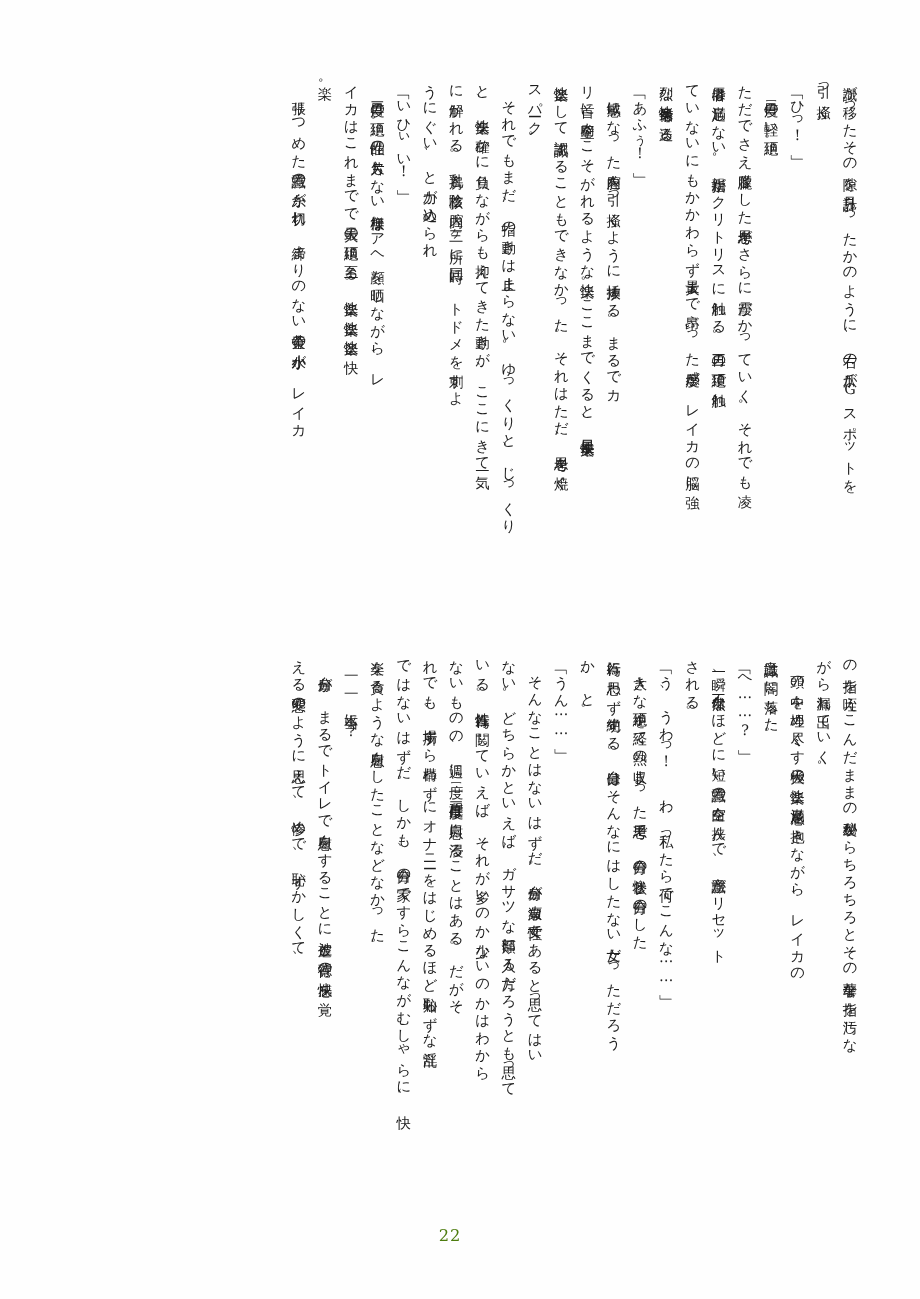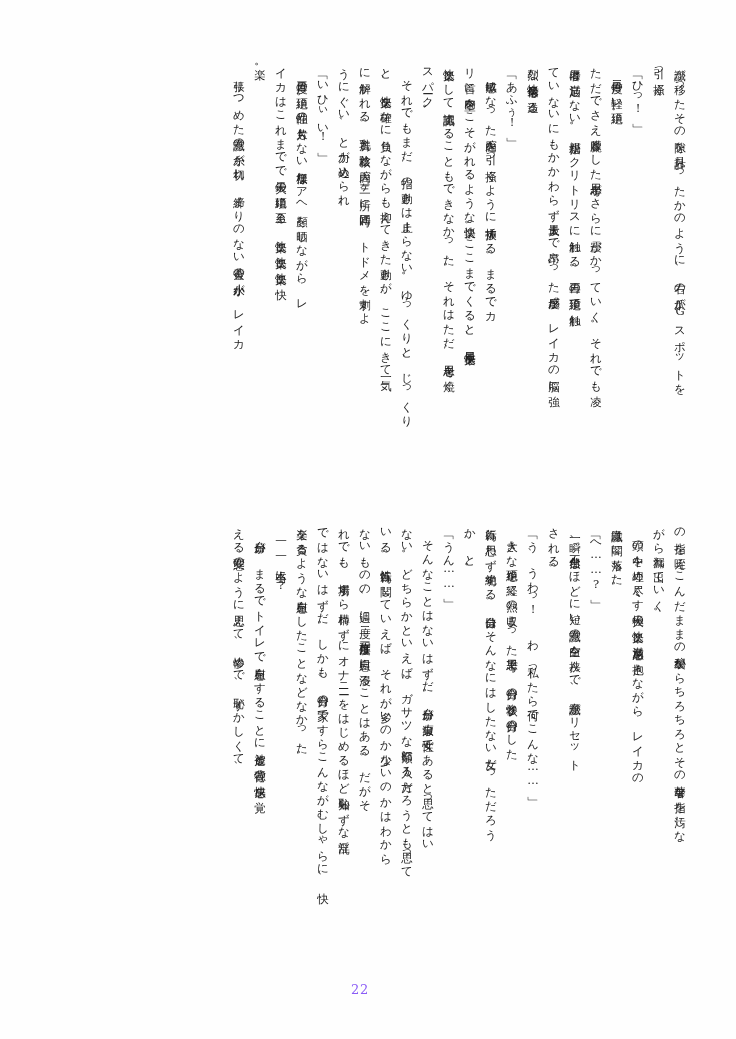--- a/index.html
+++ b/index.html
@@ -69,21 +69,21 @@
   }
 
   .page-number {
     position: absolute;
     left: 0;
     right: 16px;
     bottom: 42px;
     text-align: center;
     font-size: 13px;
     font-family: "DejaVu Serif", "Liberation Serif", serif;
-    color: #8b5cf6;
+    color: #4d7c0f;
     letter-spacing: 0.05em;
   }
 </style>
 </head>
 <body>
 
 <div class="page">
 
   <div class="block-upper" id="upper">
       <div class="col">識が移ったその隙を見計らったかのように、右の爪がGスポットを</div>

